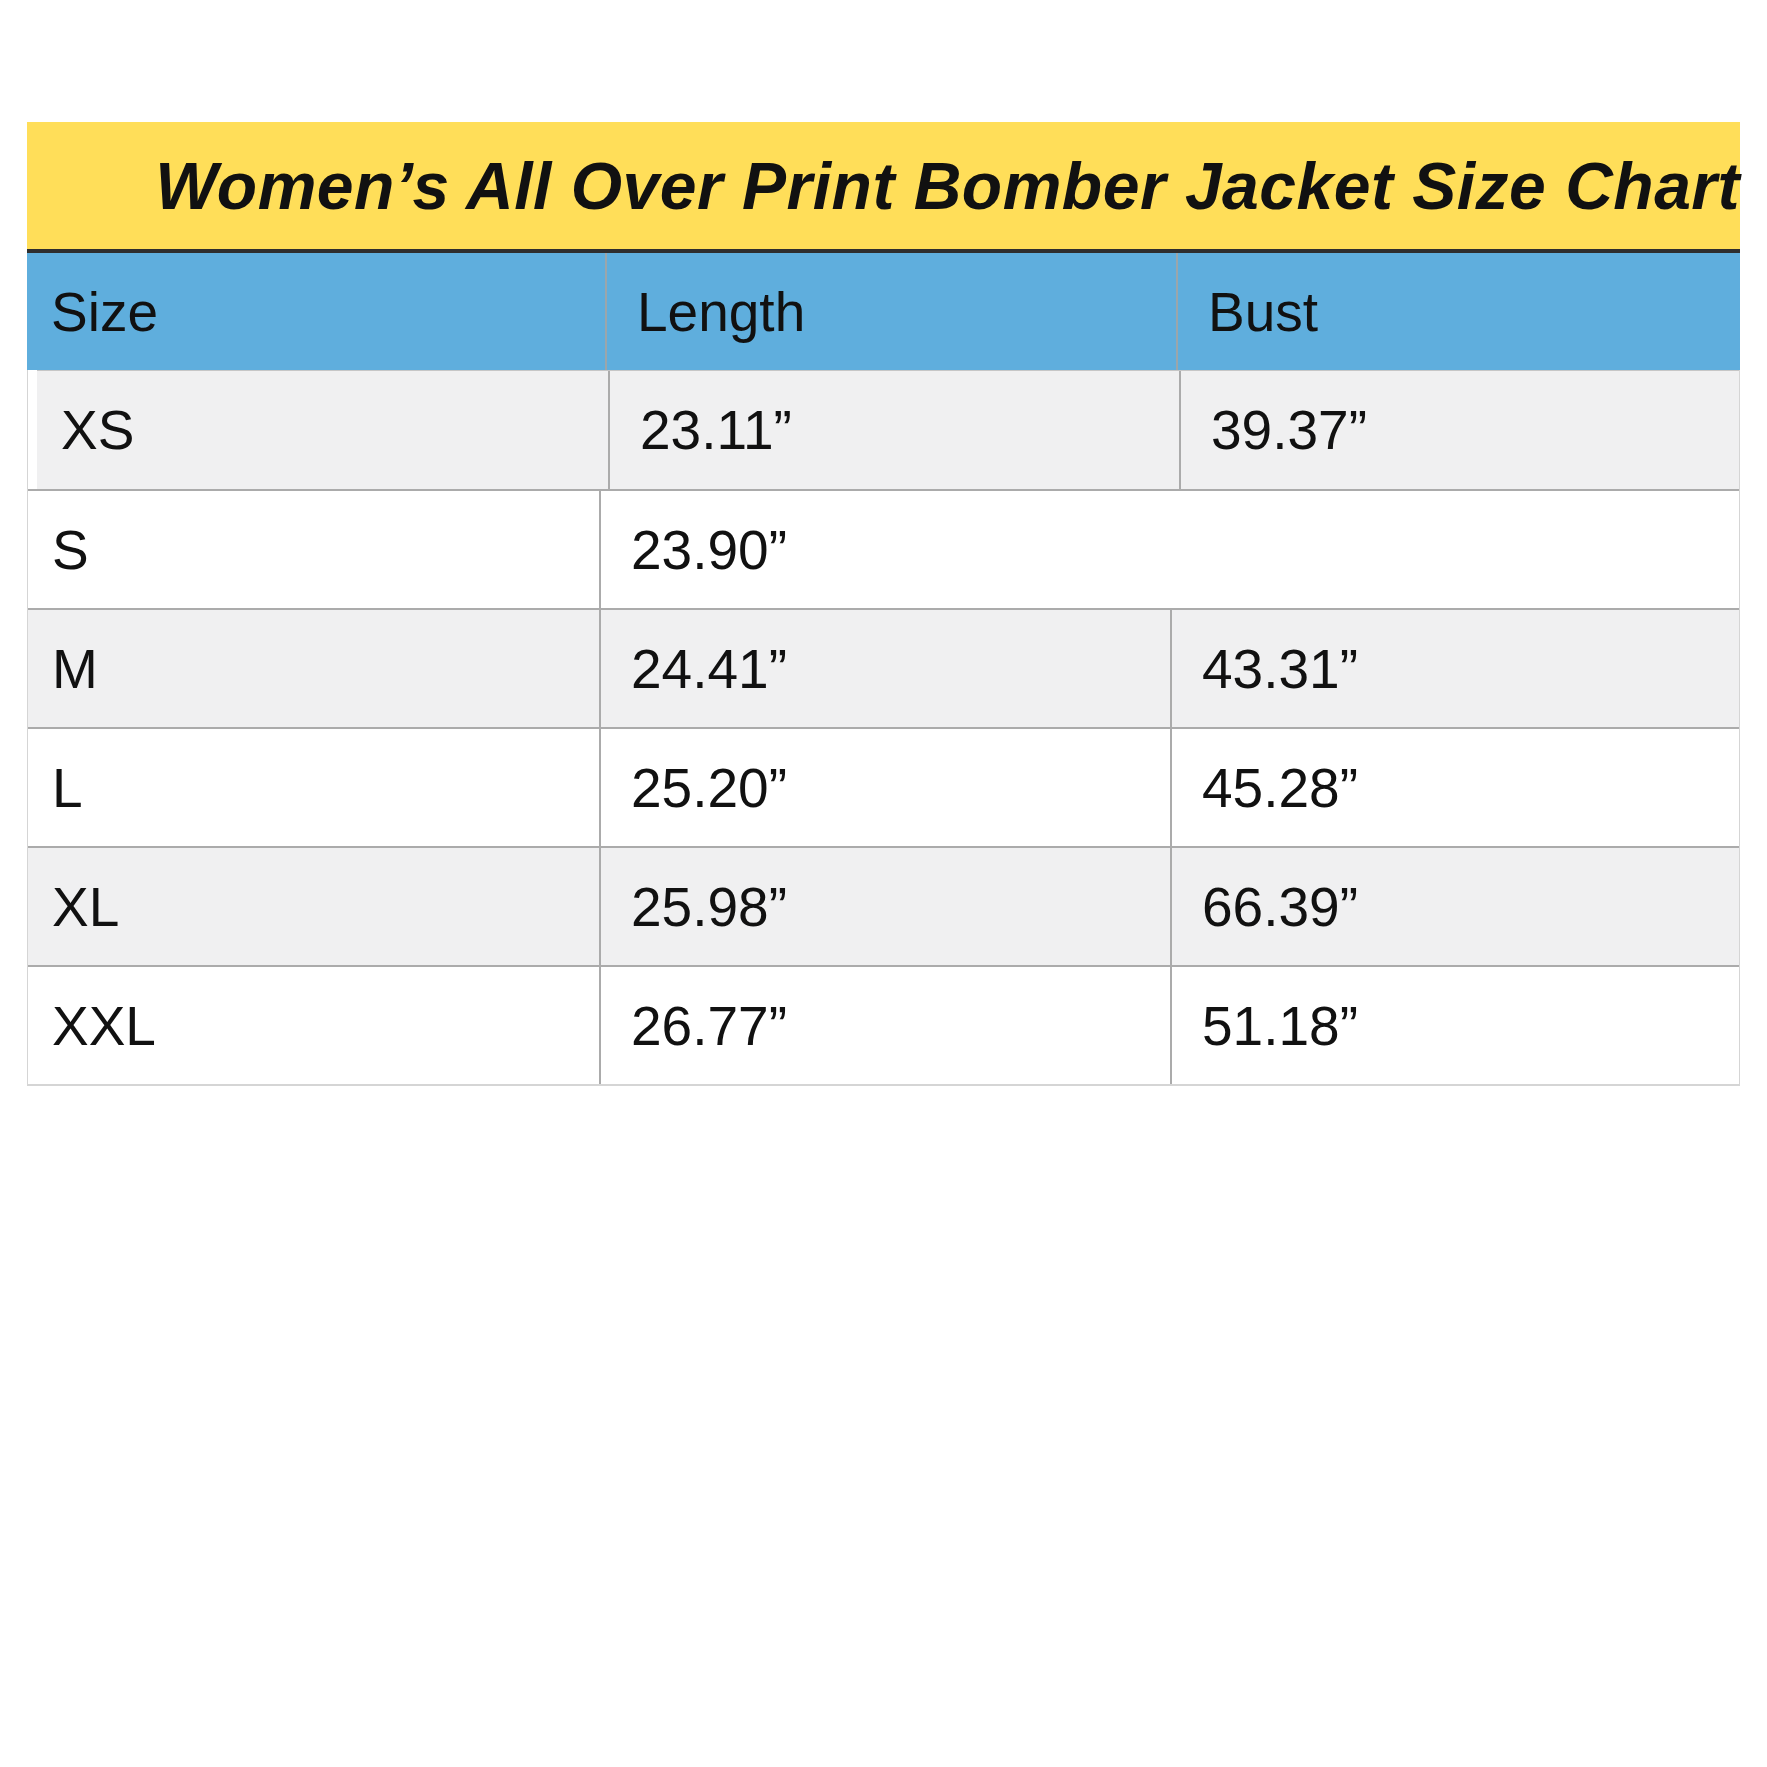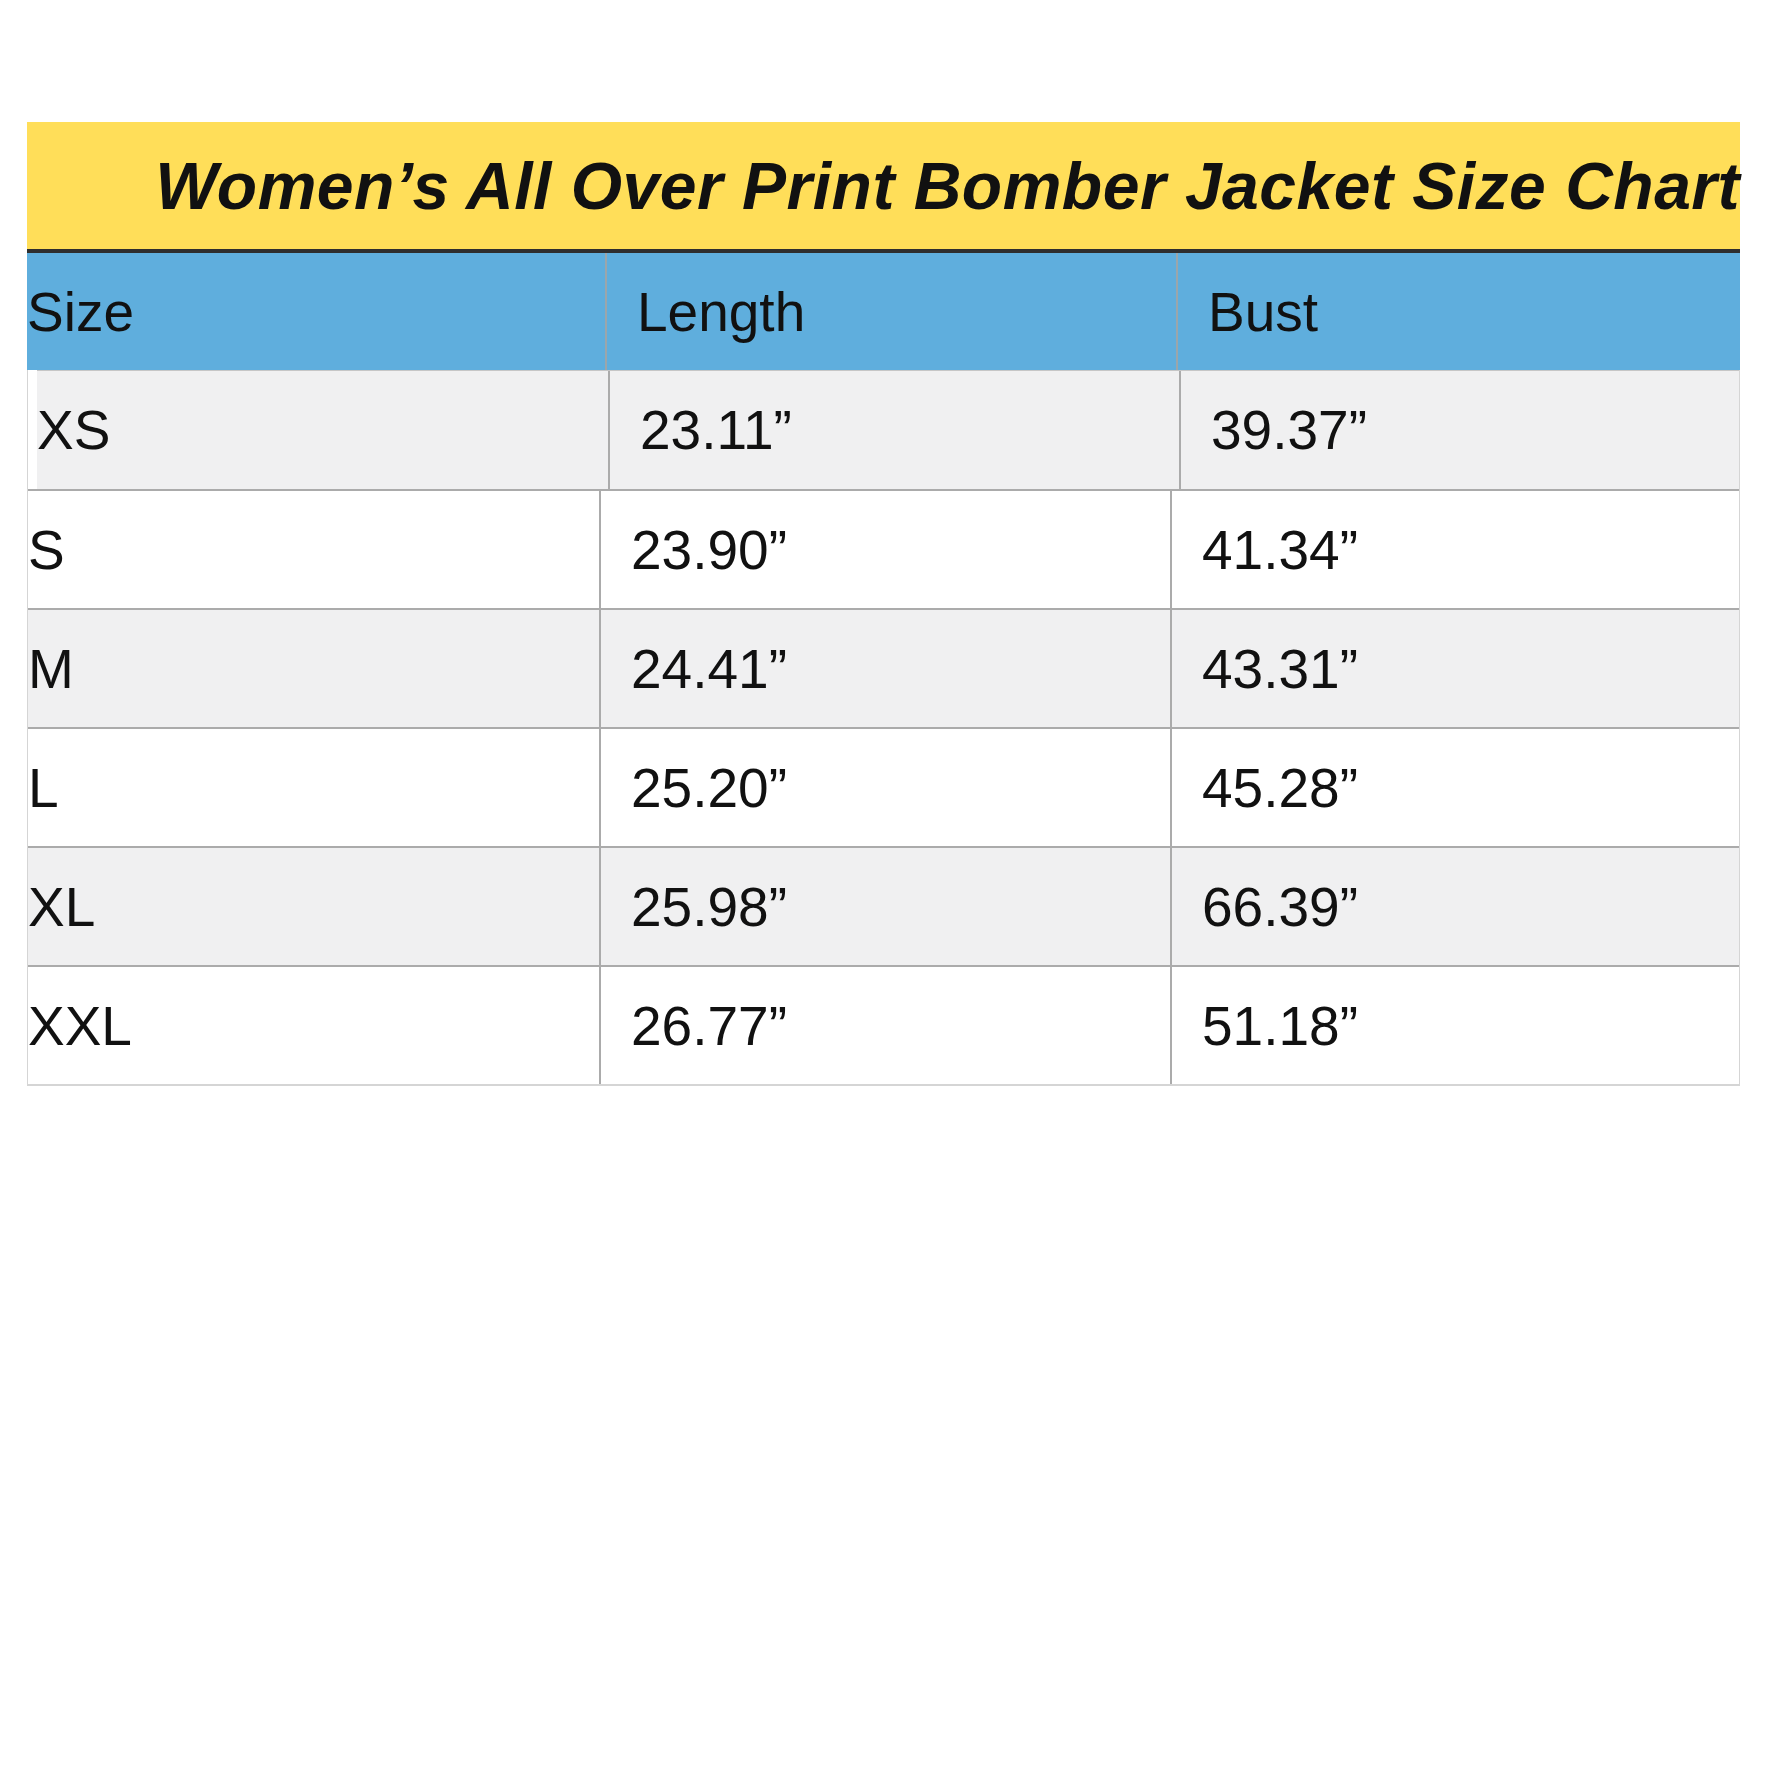--- a/index.html
+++ b/index.html
@@ -58,20 +58,21 @@
   }
   .data-row:first-child {
     border-top: 1px solid #C6C6C6;
     margin-left: 9px;
   }
   .data-row.alt  { background: var(--row-alt-bg, #F0F0F1); }
   .data-row.norm { background: var(--row-bg, #FFFFFF); }
   .cell {
     display: flex;
     align-items: center;
+    padding-left: 24px;
     font-size: 55px;
     color: var(--text, #111111);
     overflow: hidden;
   }
   .cell + .cell {
     border-left: 2px solid var(--grid-line, #ABABAB);
     padding-left: 30px;
   }
   .header-row .cell + .cell {
     border-left-color: #9BA6AB;
@@ -98,21 +99,20 @@
 
       <div class="grid-row data-row alt">
         <div class="cell">XS</div>
         <div class="cell">23.11”</div>
         <div class="cell">39.37”</div>
       </div>
 
       <div class="grid-row data-row norm">
         <div class="cell">S</div>
         <div class="cell">23.90”</div>
-        <div class="cell">41.34”</div>
       </div>
 
       <div class="grid-row data-row alt">
         <div class="cell">M</div>
         <div class="cell">24.41”</div>
         <div class="cell">43.31”</div>
       </div>
 
       <div class="grid-row data-row norm">
         <div class="cell">L</div>

